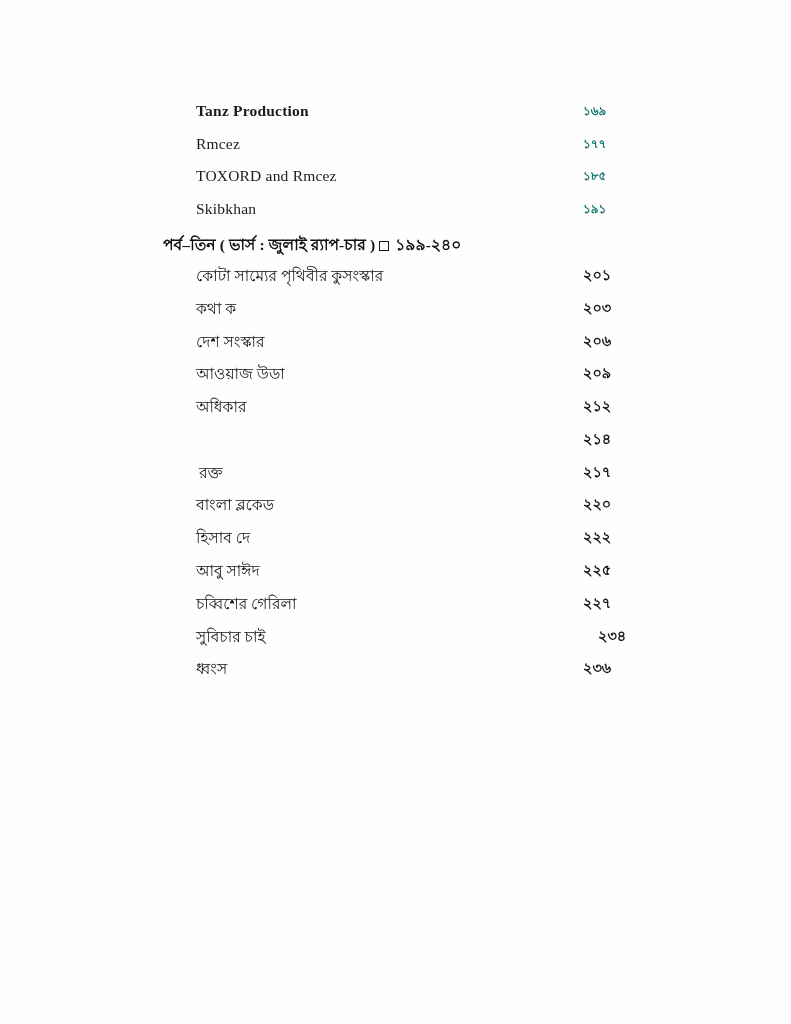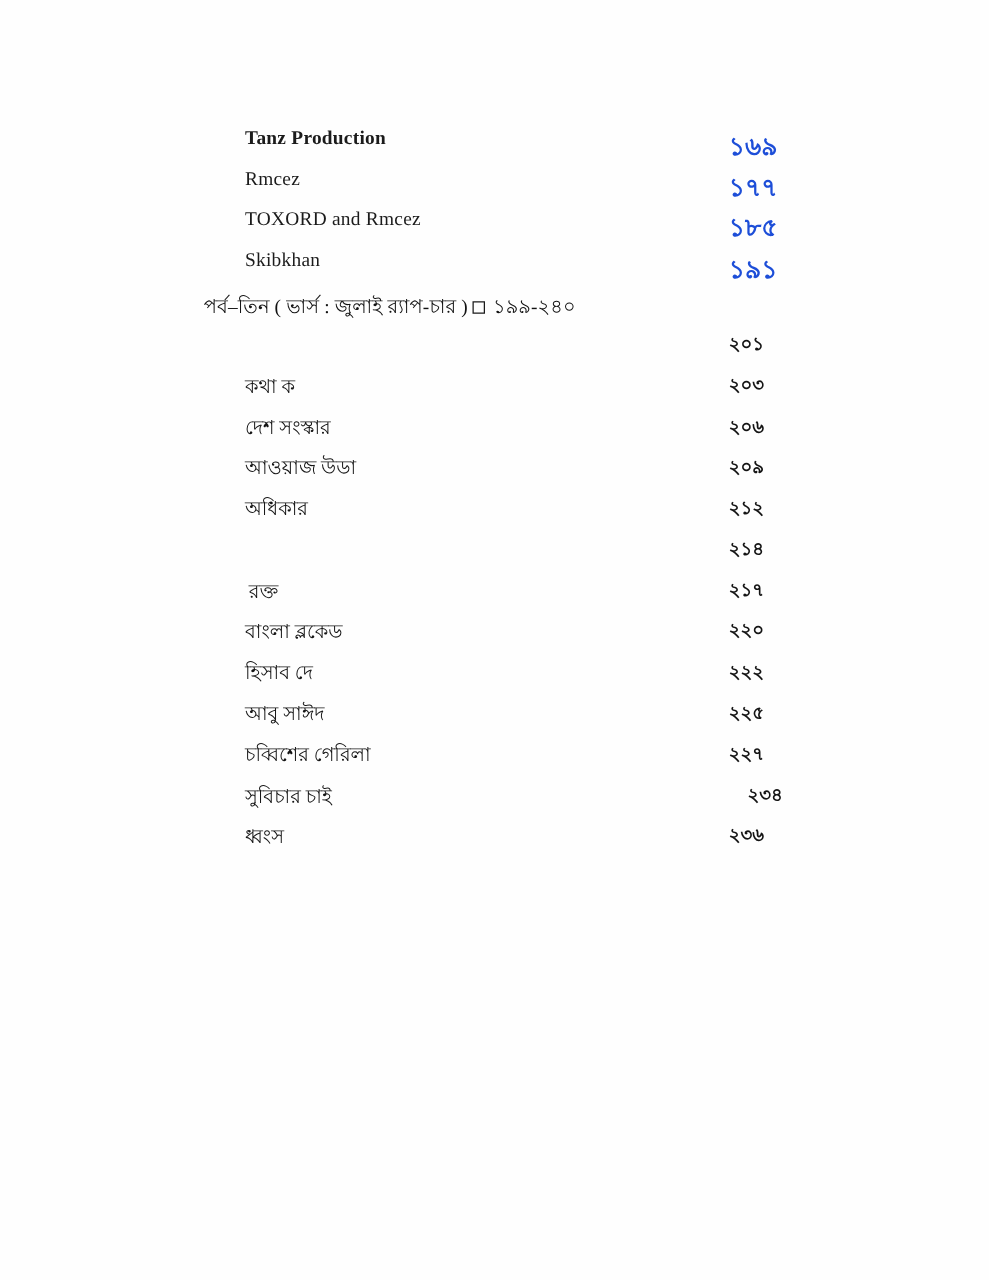--- a/index.html
+++ b/index.html
@@ -50,23 +50,23 @@
 
   
   .entry.latin .title {
     font-family: "Liberation Serif", "DejaVu Serif", serif;
     font-size: 15.5px;
     letter-spacing: 0.2px;
     color: #1b1b1b;
   }
   .entry.latin .pageno {
     font-family: "Liberation Serif", "DejaVu Serif", serif;
-    font-size: 20px;
+    font-size: 12px;
     font-weight: 600;
-    color: #1d4ed8;
+    color: #0f766e;
   }
 
   
   .entry.bangla .title {
     font-family: "Liberation Serif", "DejaVu Serif", serif;
     font-size: 15.5px;
     color: #141414;
     font-weight: 500;
   }
   .entry.bangla .pageno {
@@ -75,21 +75,21 @@
     font-weight: 600;
     color: #141414;
   }
 
   
   .part-heading {
     position: absolute;
     white-space: nowrap;
     font-family: "Liberation Serif", "DejaVu Serif", serif;
     font-size: 15.5px;
-    font-weight: 400;
+    font-weight: 700;
     color: #111111;
     letter-spacing: 0.1px;
   }
   .part-heading .sq {
     display: inline-block;
     width: 8px;
     height: 8px;
     border: 1.2px solid #1a1a1a;
     background: transparent;
     margin: 0 5px 1px 4px;
@@ -115,20 +115,21 @@
       <div class="entry latin" style="left: 0px; top: 167px; width: 791px; height: 22px;">
         <span class="title" style="left: 196px;">TOXORD and Rmcez</span>
         <span class="pageno" style="left: 583px;">১৮৫</span>
       </div>
       <div class="entry latin" style="left: 0px; top: 200px; width: 791px; height: 22px;">
         <span class="title" style="left: 196px;">Skibkhan</span>
         <span class="pageno" style="left: 583px;">১৯১</span>
       </div>
       <div class="part-heading" style="left: 163px; top: 233px;"><span>পর্ব–তিন ( ভার্স : জুলাই র‍্যাপ-চার )</span><span class="sq"></span><span class="range">১৯৯-২৪০</span></div>
       <div class="entry bangla" style="left: 0px; top: 264px; width: 791px; height: 22px;">
+        <span class="title" style="left: 196px;">কোটা সাম্যের পৃথিবীর কুসংস্কার</span>
         <span class="pageno" style="left: 583px;">২০১</span>
       </div>
       <div class="entry bangla" style="left: 0px; top: 297px; width: 721px; height: 22px;">
         <span class="title" style="left: 196px;">কথা ক</span>
         <span class="pageno" style="left: 583px;">২০৩</span>
       </div>
       <div class="entry bangla" style="left: 0px; top: 330px; width: 791px; height: 22px;">
         <span class="title" style="left: 196px;">দেশ সংস্কার</span>
         <span class="pageno" style="left: 583px;">২০৬</span>
       </div>

